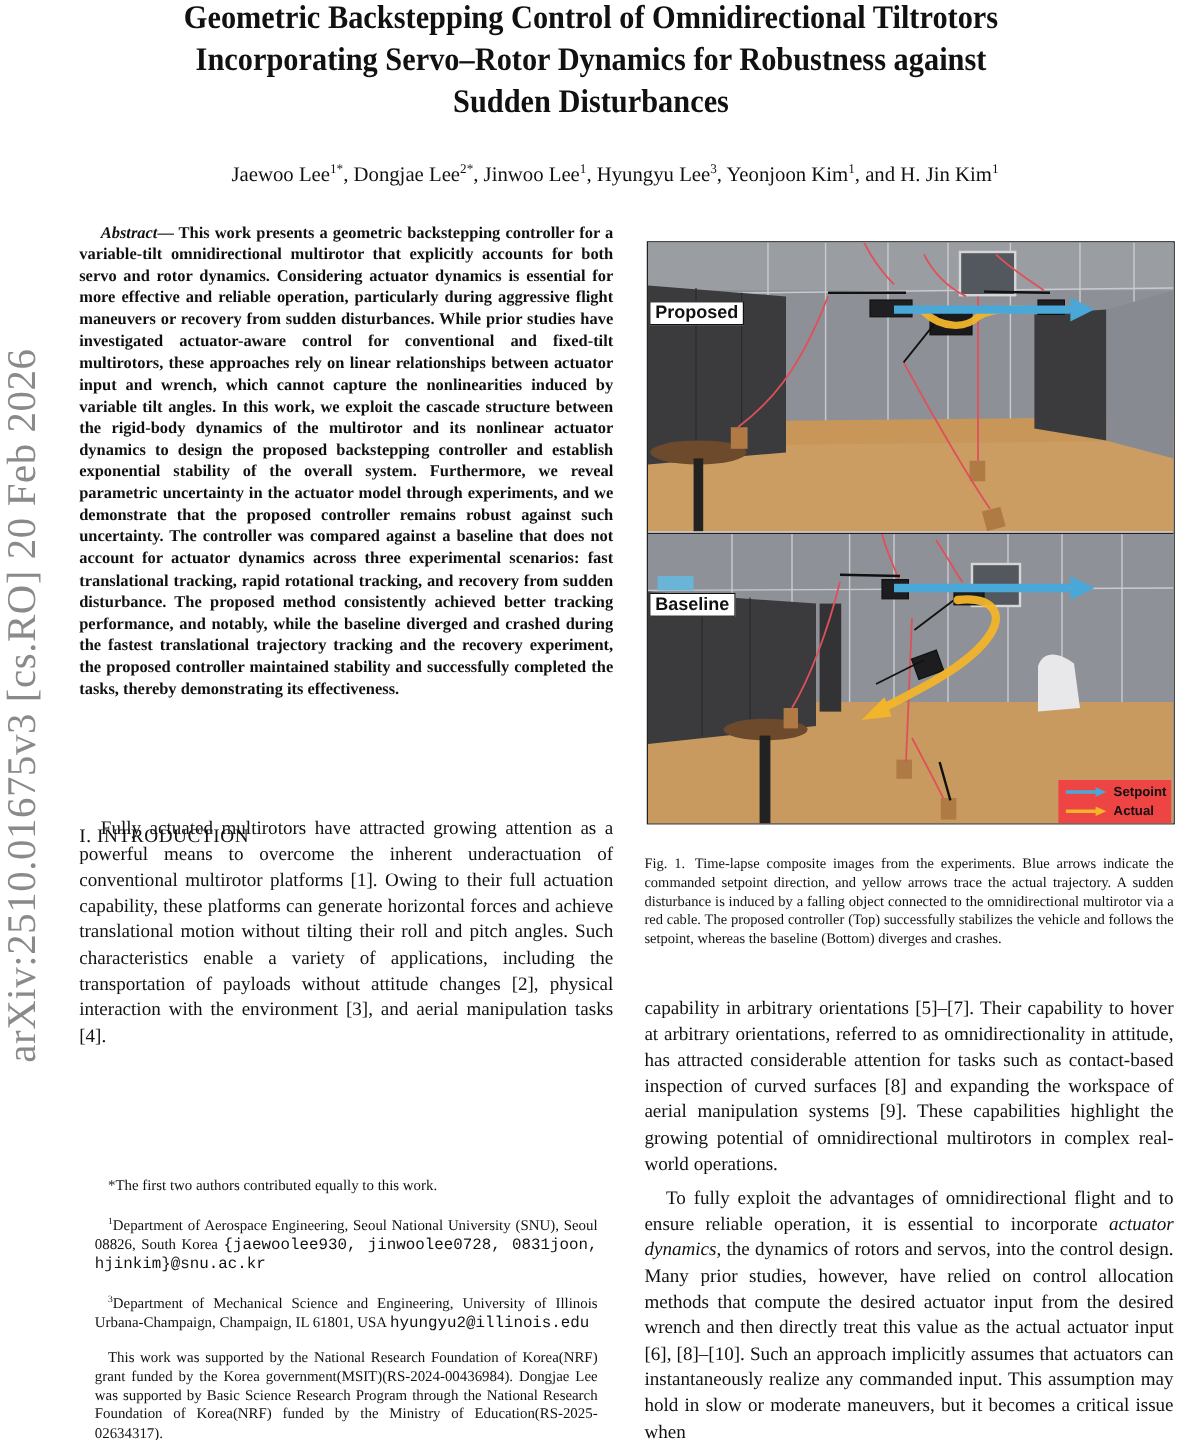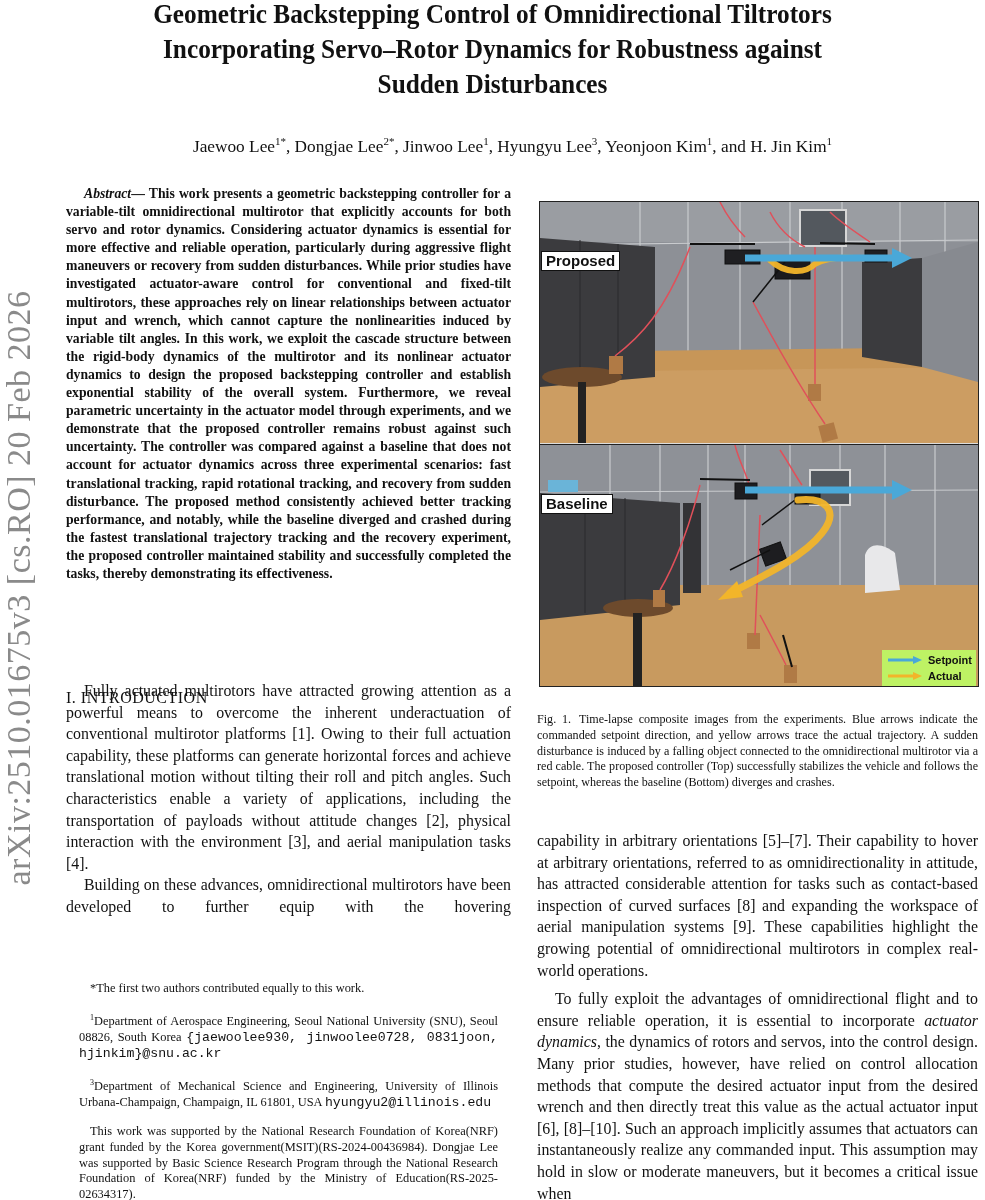--- a/index.html
+++ b/index.html
@@ -49,21 +49,21 @@
   .panel { position: absolute; left: 0; width: 438px; overflow: hidden; }
   .panel-top { top: 0; height: 241px; }
   .panel-bottom { top: 242px; height: 242px; border-top: 1px solid #222; }
   .panel svg { display: block; }
   .panel-label {
     position: absolute; left: 1px; top: 1px; background: #fff; border: 1px solid #111;
     font-family: "Liberation Sans", "DejaVu Sans", sans-serif; font-weight: bold; font-size: 15px;
     padding: 0 4px; line-height: 18px; color: #111; margin-top: 48px;
   }
   .legend {
-    position: absolute; right: 2px; bottom: 1px; background: #bef264; padding: 2px 4px 2px 6px;
+    position: absolute; right: 2px; bottom: 1px; background: #ef4444; padding: 2px 4px 2px 6px;
     font-family: "Liberation Sans", "DejaVu Sans", sans-serif; font-weight: bold; font-size: 11px; line-height: 16px; margin-left: 47px;
   }
   .legend-row { display: flex; align-items: center; gap: 6px; }
   .legend-arrow { width: 34px; height: 8px; }
 
   .caption { top: 712px; font-size: 12.1px; line-height: 15.8px; text-align: justify; }
   .caption .fig-num { margin-right: 8px; }
 
   .right-text { top: 830px; }
   .right-text p.cont { text-indent: 0; }
@@ -81,21 +81,20 @@
 </div>
 
 <div class="col-left abstract" lang="en">
   <span class="label">Abstract</span><span>— </span><span>This work presents a geometric backstepping controller for a variable-tilt omnidirectional multirotor that explicitly accounts for both servo and rotor dynamics. Considering actuator dynamics is essential for more effective and reliable operation, particularly during aggressive flight maneuvers or recovery from sudden disturbances. While prior studies have investigated actuator-aware control for conventional and fixed-tilt multirotors, these approaches rely on linear relationships between actuator input and wrench, which cannot capture the nonlinearities induced by variable tilt angles. In this work, we exploit the cascade structure between the rigid-body dynamics of the multirotor and its nonlinear actuator dynamics to design the proposed backstepping controller and establish exponential stability of the overall system. Furthermore, we reveal parametric uncertainty in the actuator model through experiments, and we demonstrate that the proposed controller remains robust against such uncertainty. The controller was compared against a baseline that does not account for actuator dynamics across three experimental scenarios: fast translational tracking, rapid rotational tracking, and recovery from sudden disturbance. The proposed method consistently achieved better tracking performance, and notably, while the baseline diverged and crashed during the fastest translational trajectory tracking and the recovery experiment, the proposed controller maintained stability and successfully completed the tasks, thereby demonstrating its effectiveness.</span>
 </div>
 
 <div class="col-left section-heading">I. INTRODUCTION</div>
 
 <div class="col-left body-text intro" lang="en">
   <p>Fully actuated multirotors have attracted growing attention as a powerful means to overcome the inherent underactuation of conventional multirotor platforms [1]. Owing to their full actuation capability, these platforms can generate horizontal forces and achieve translational motion without tilting their roll and pitch angles. Such characteristics enable a variety of applications, including the transportation of payloads without attitude changes [2], physical interaction with the environment [3], and aerial manipulation tasks [4].</p>
-  <p style="text-align-last: justify;">Building on these advances, omnidirectional multirotors have been developed to further equip with the hovering</p>
 </div>
 
 <div class="col-left footnotes">
   <p>*The first two authors contributed equally to this work.</p>
   <p><sup>1</sup><span>Department of Aerospace Engineering, Seoul National University (SNU), Seoul 08826, South Korea </span><span class="mono">{jaewoolee930, jinwoolee0728, 0831joon, hjinkim}@snu.ac.kr</span></p>
   <p><sup>3</sup><span>Department of Mechanical Science and Engineering, University of Illinois Urbana-Champaign, Champaign, IL 61801, USA </span><span class="mono">hyungyu2@illinois.edu</span></p>
   <p>This work was supported by the National Research Foundation of Korea(NRF) grant funded by the Korea government(MSIT)(RS-2024-00436984). Dongjae Lee was supported by Basic Science Research Program through the National Research Foundation of Korea(NRF) funded by the Ministry of Education(RS-2025-02634317).</p>
 </div>
 
 <div class="figure">

